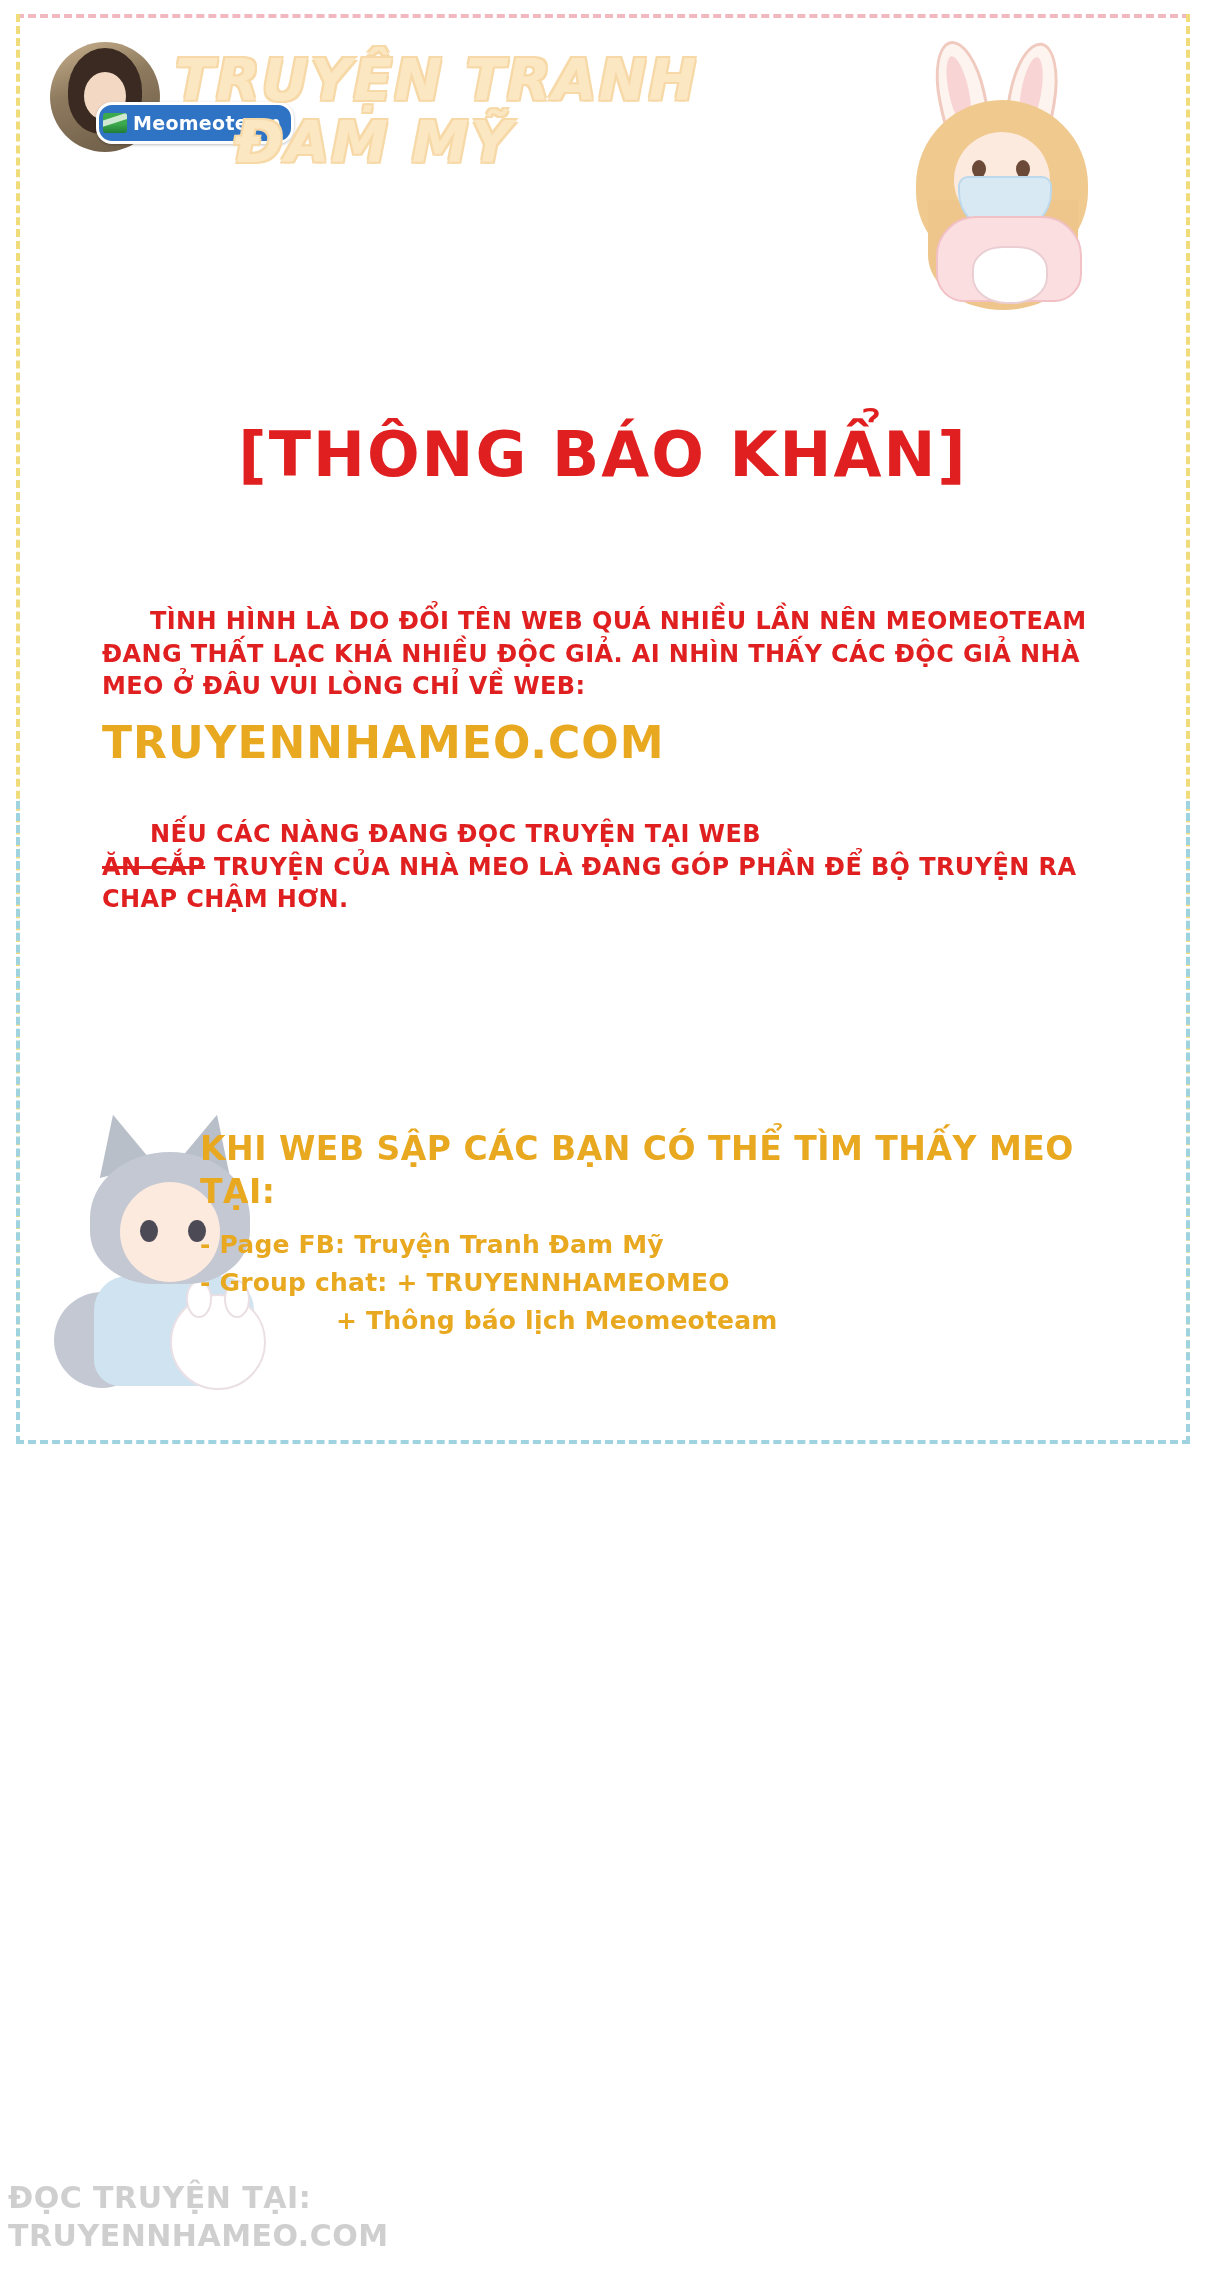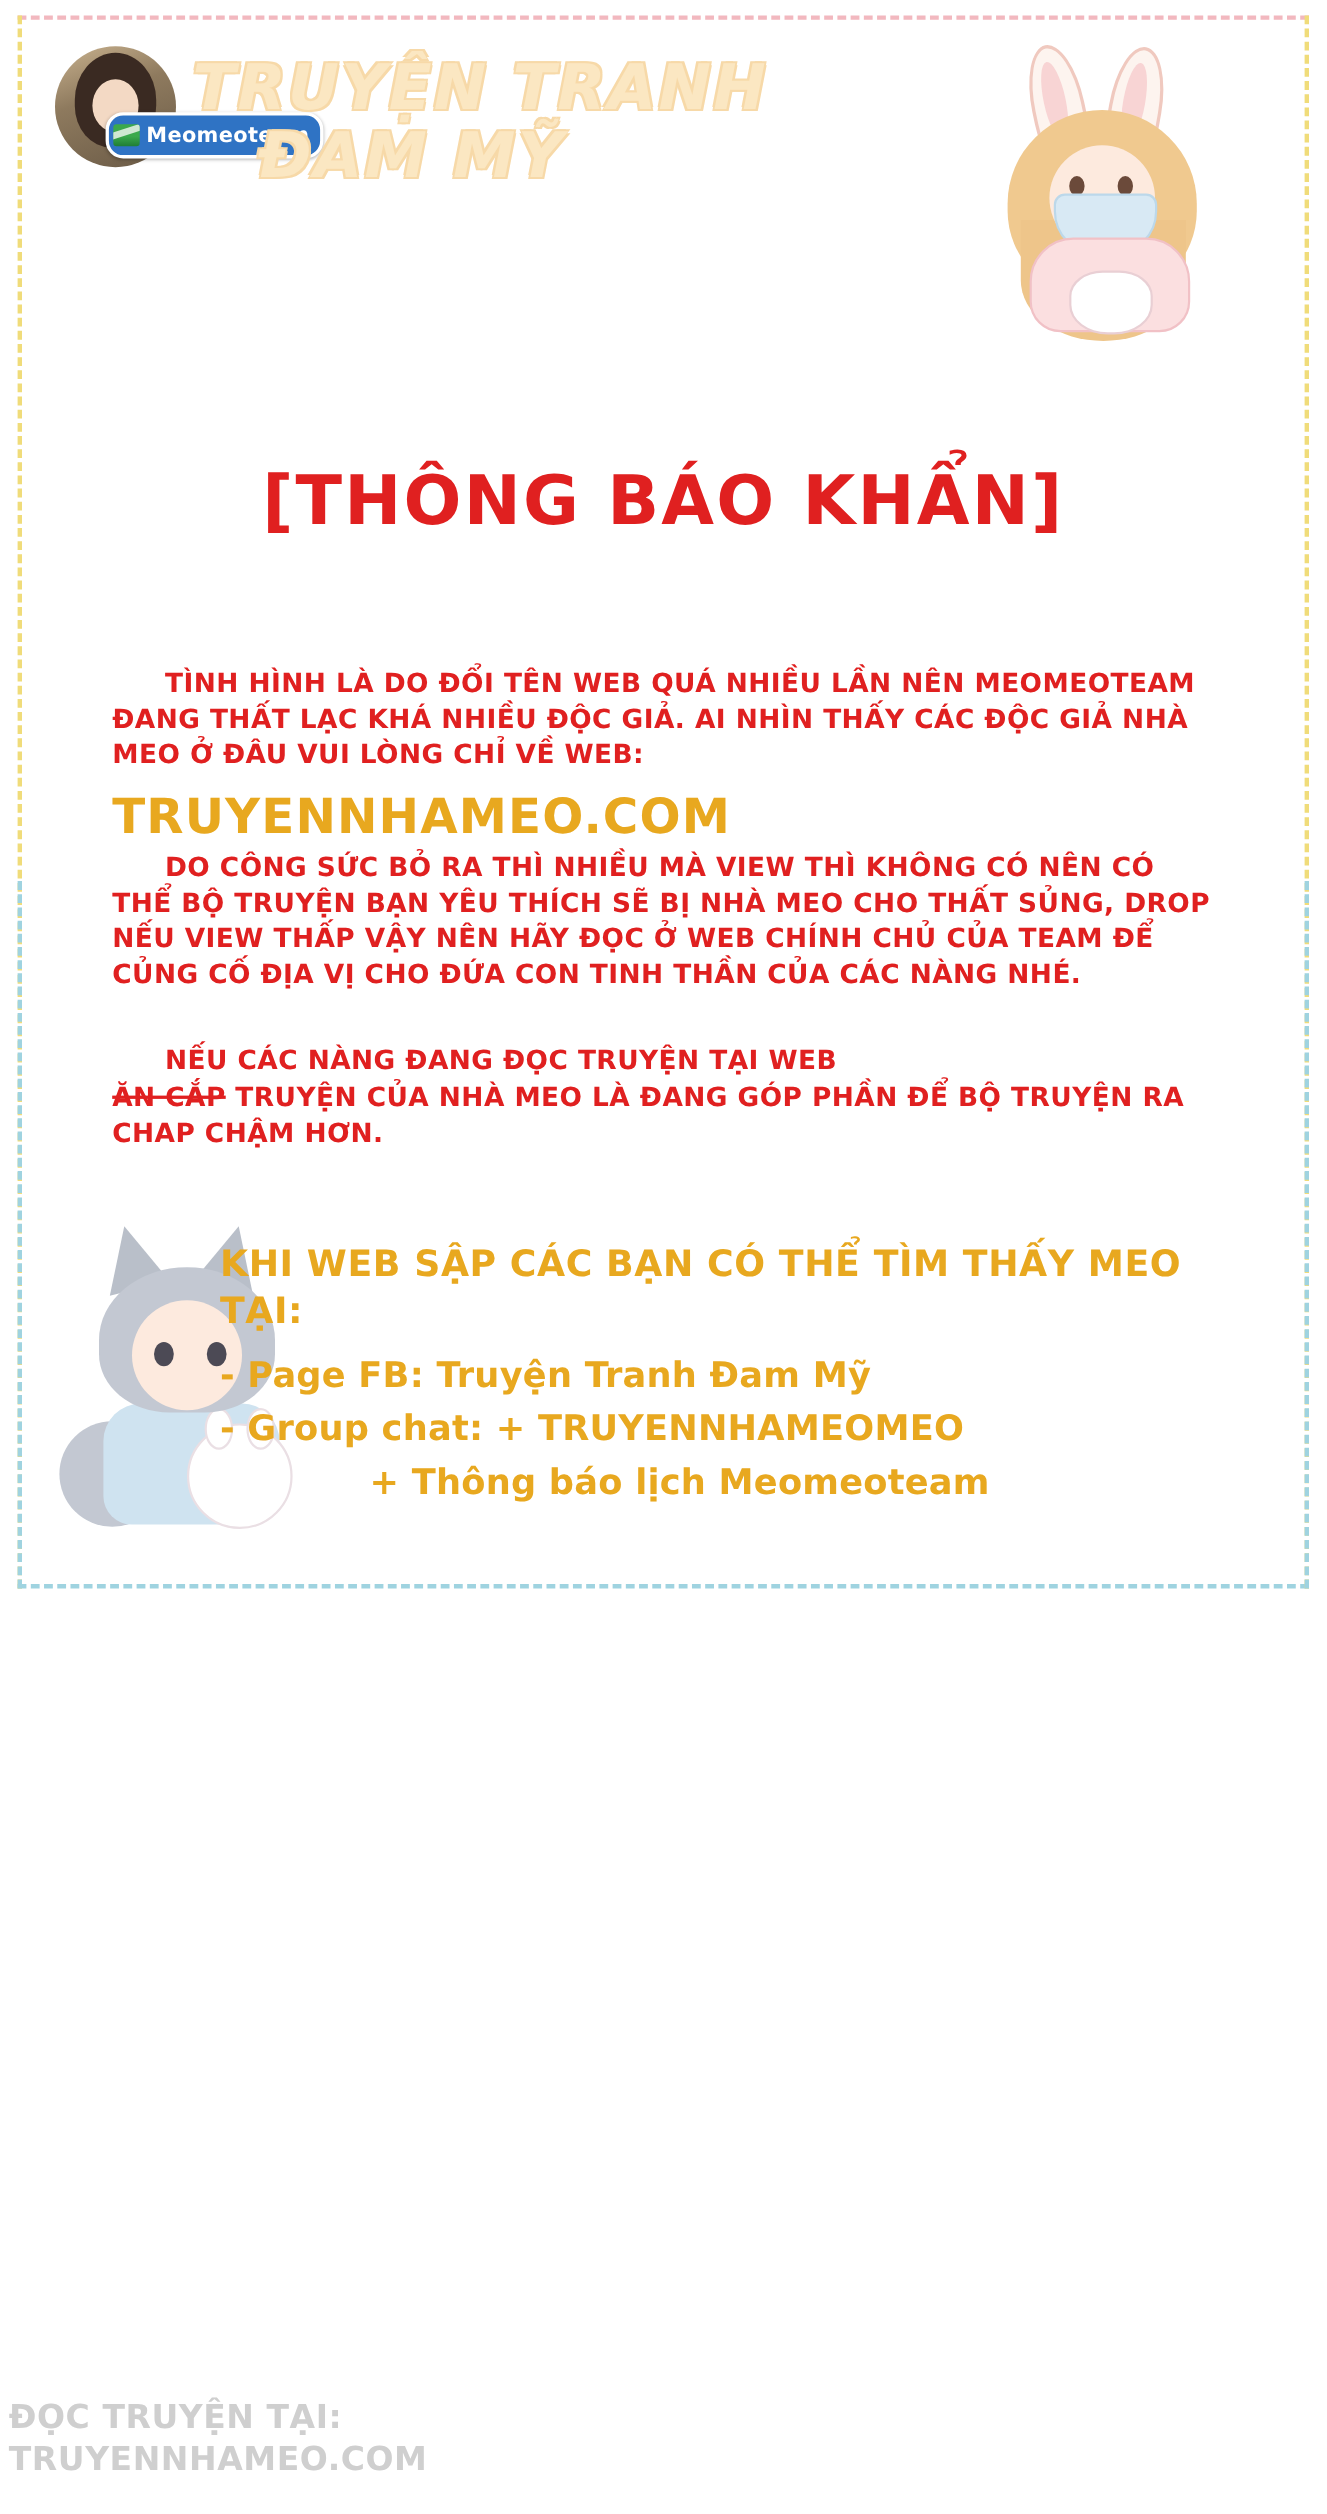--- a/index.html
+++ b/index.html
@@ -308,21 +308,21 @@
   }
   ul.contact-list {
     list-style: none;
     margin: 12px 0 0 0;
     padding: 0;
   }
   ul.contact-list li {
     color: #e8a81f;
     font-family: "DejaVu Sans", sans-serif;
     font-weight: bold;
-    font-size: 32px;
+    font-size: 25px;
     line-height: 1.52;
     letter-spacing: .2px;
   }
   ul.contact-list li.indented { padding-left: 136px; }
 
   
   .mascot-bottom {
     position: absolute;
     left: 48px;
     top: 1108px;
@@ -460,21 +460,20 @@
     <div class="mt-body"></div>
     <div class="mt-bunny"></div>
   </div>
 </div>
 
 <div class="headline">[THÔNG BÁO KHẨN]</div>
 
 <div class="body-wrap">
   <p class="block indent">TÌNH HÌNH LÀ DO ĐỔI TÊN WEB QUÁ NHIỀU LẦN NÊN MEOMEOTEAM ĐANG THẤT LẠC KHÁ NHIỀU ĐỘC GIẢ. AI NHÌN THẤY CÁC ĐỘC GIẢ NHÀ MEO Ở ĐÂU VUI LÒNG CHỈ VỀ WEB:</p>
   <div class="site-url">TRUYENNHAMEO.COM</div>
-  <p class="block indent">DO CÔNG SỨC BỎ RA THÌ NHIỀU MÀ VIEW THÌ KHÔNG CÓ NÊN CÓ THỂ BỘ TRUYỆN BẠN YÊU THÍCH SẼ BỊ NHÀ MEO CHO THẤT SỦNG, DROP NẾU VIEW THẤP VẬY NÊN HÃY ĐỌC Ở WEB CHÍNH CHỦ CỦA TEAM ĐỂ CỦNG CỐ ĐỊA VỊ CHO ĐỨA CON TINH THẦN CỦA CÁC NÀNG NHÉ.</p>
   <div class="gap-md"></div>
   <p class="block indent">NẾU CÁC NÀNG ĐANG ĐỌC TRUYỆN TẠI WEB</p>
   <p class="block"><span class="strike">ĂN CẮP</span><span> TRUYỆN CỦA NHÀ MEO LÀ ĐANG GÓP PHẦN ĐỂ BỘ TRUYỆN RA CHAP CHẬM HƠN.</span></p>
 </div>
 
 <div class="mascot-bottom">
   <div class="mb-ear l"></div>
   <div class="mb-ear r"></div>
   <div class="mb-tail"></div>
   <div class="mb-body"></div>

